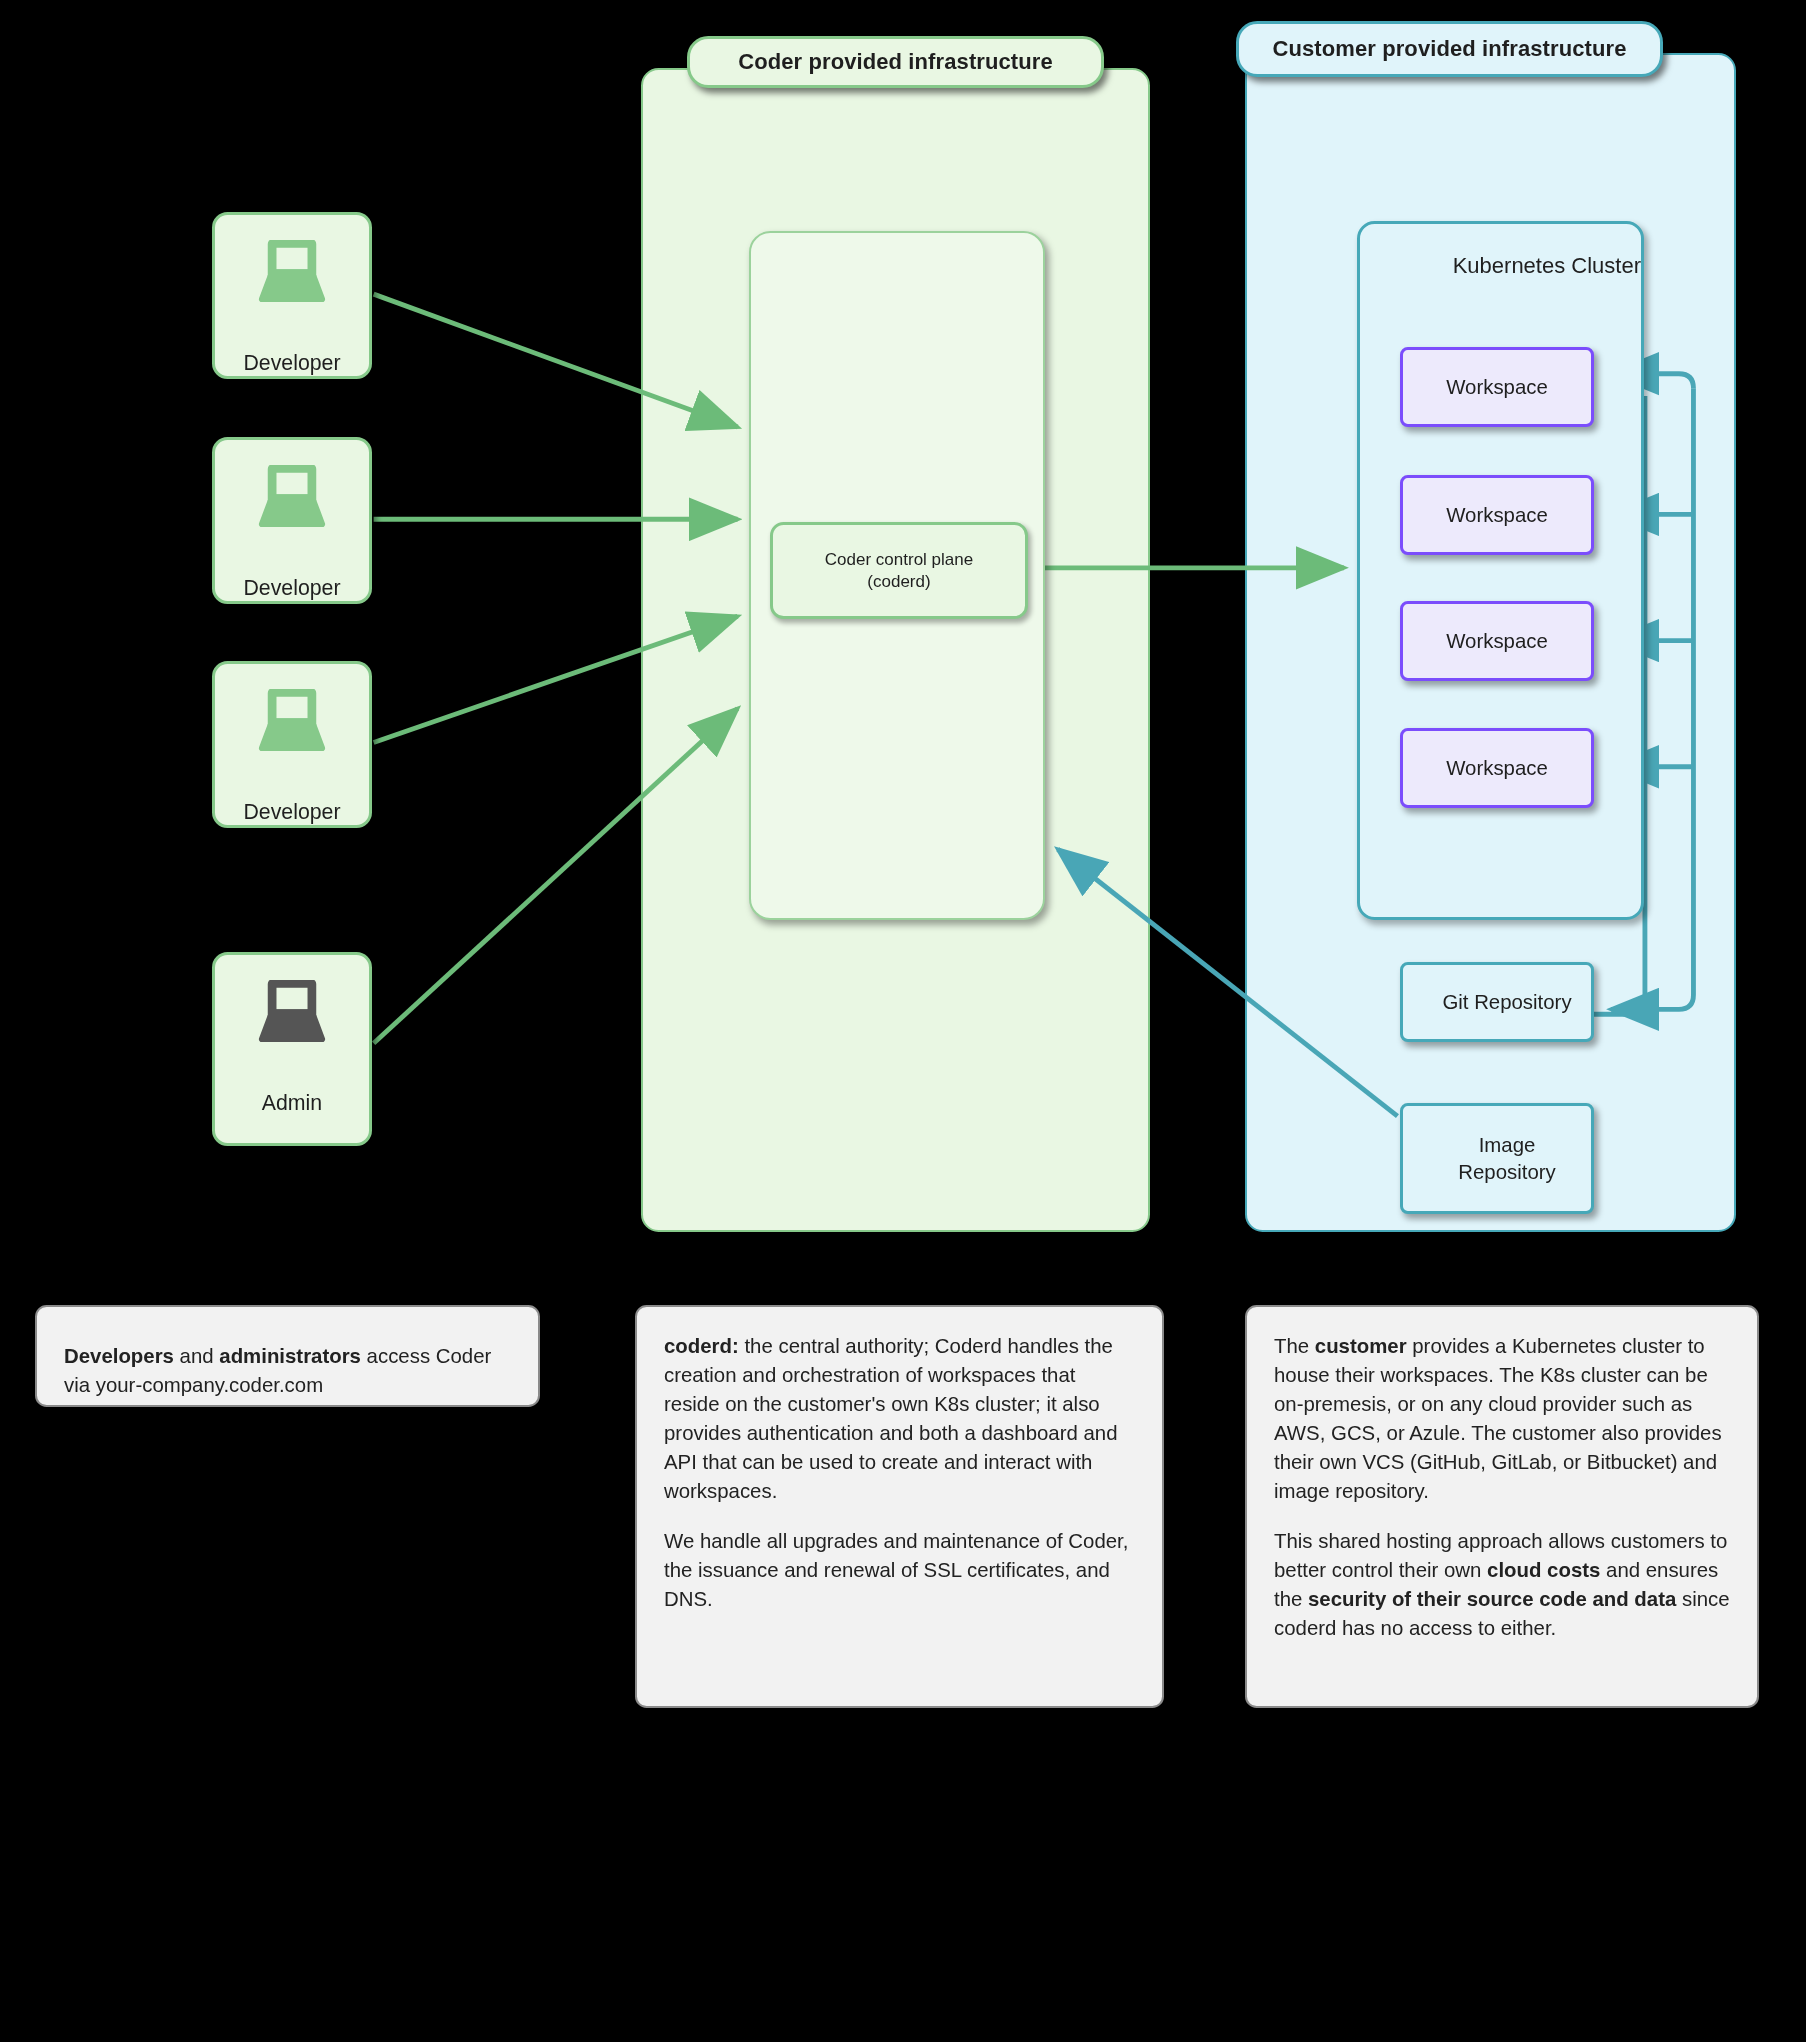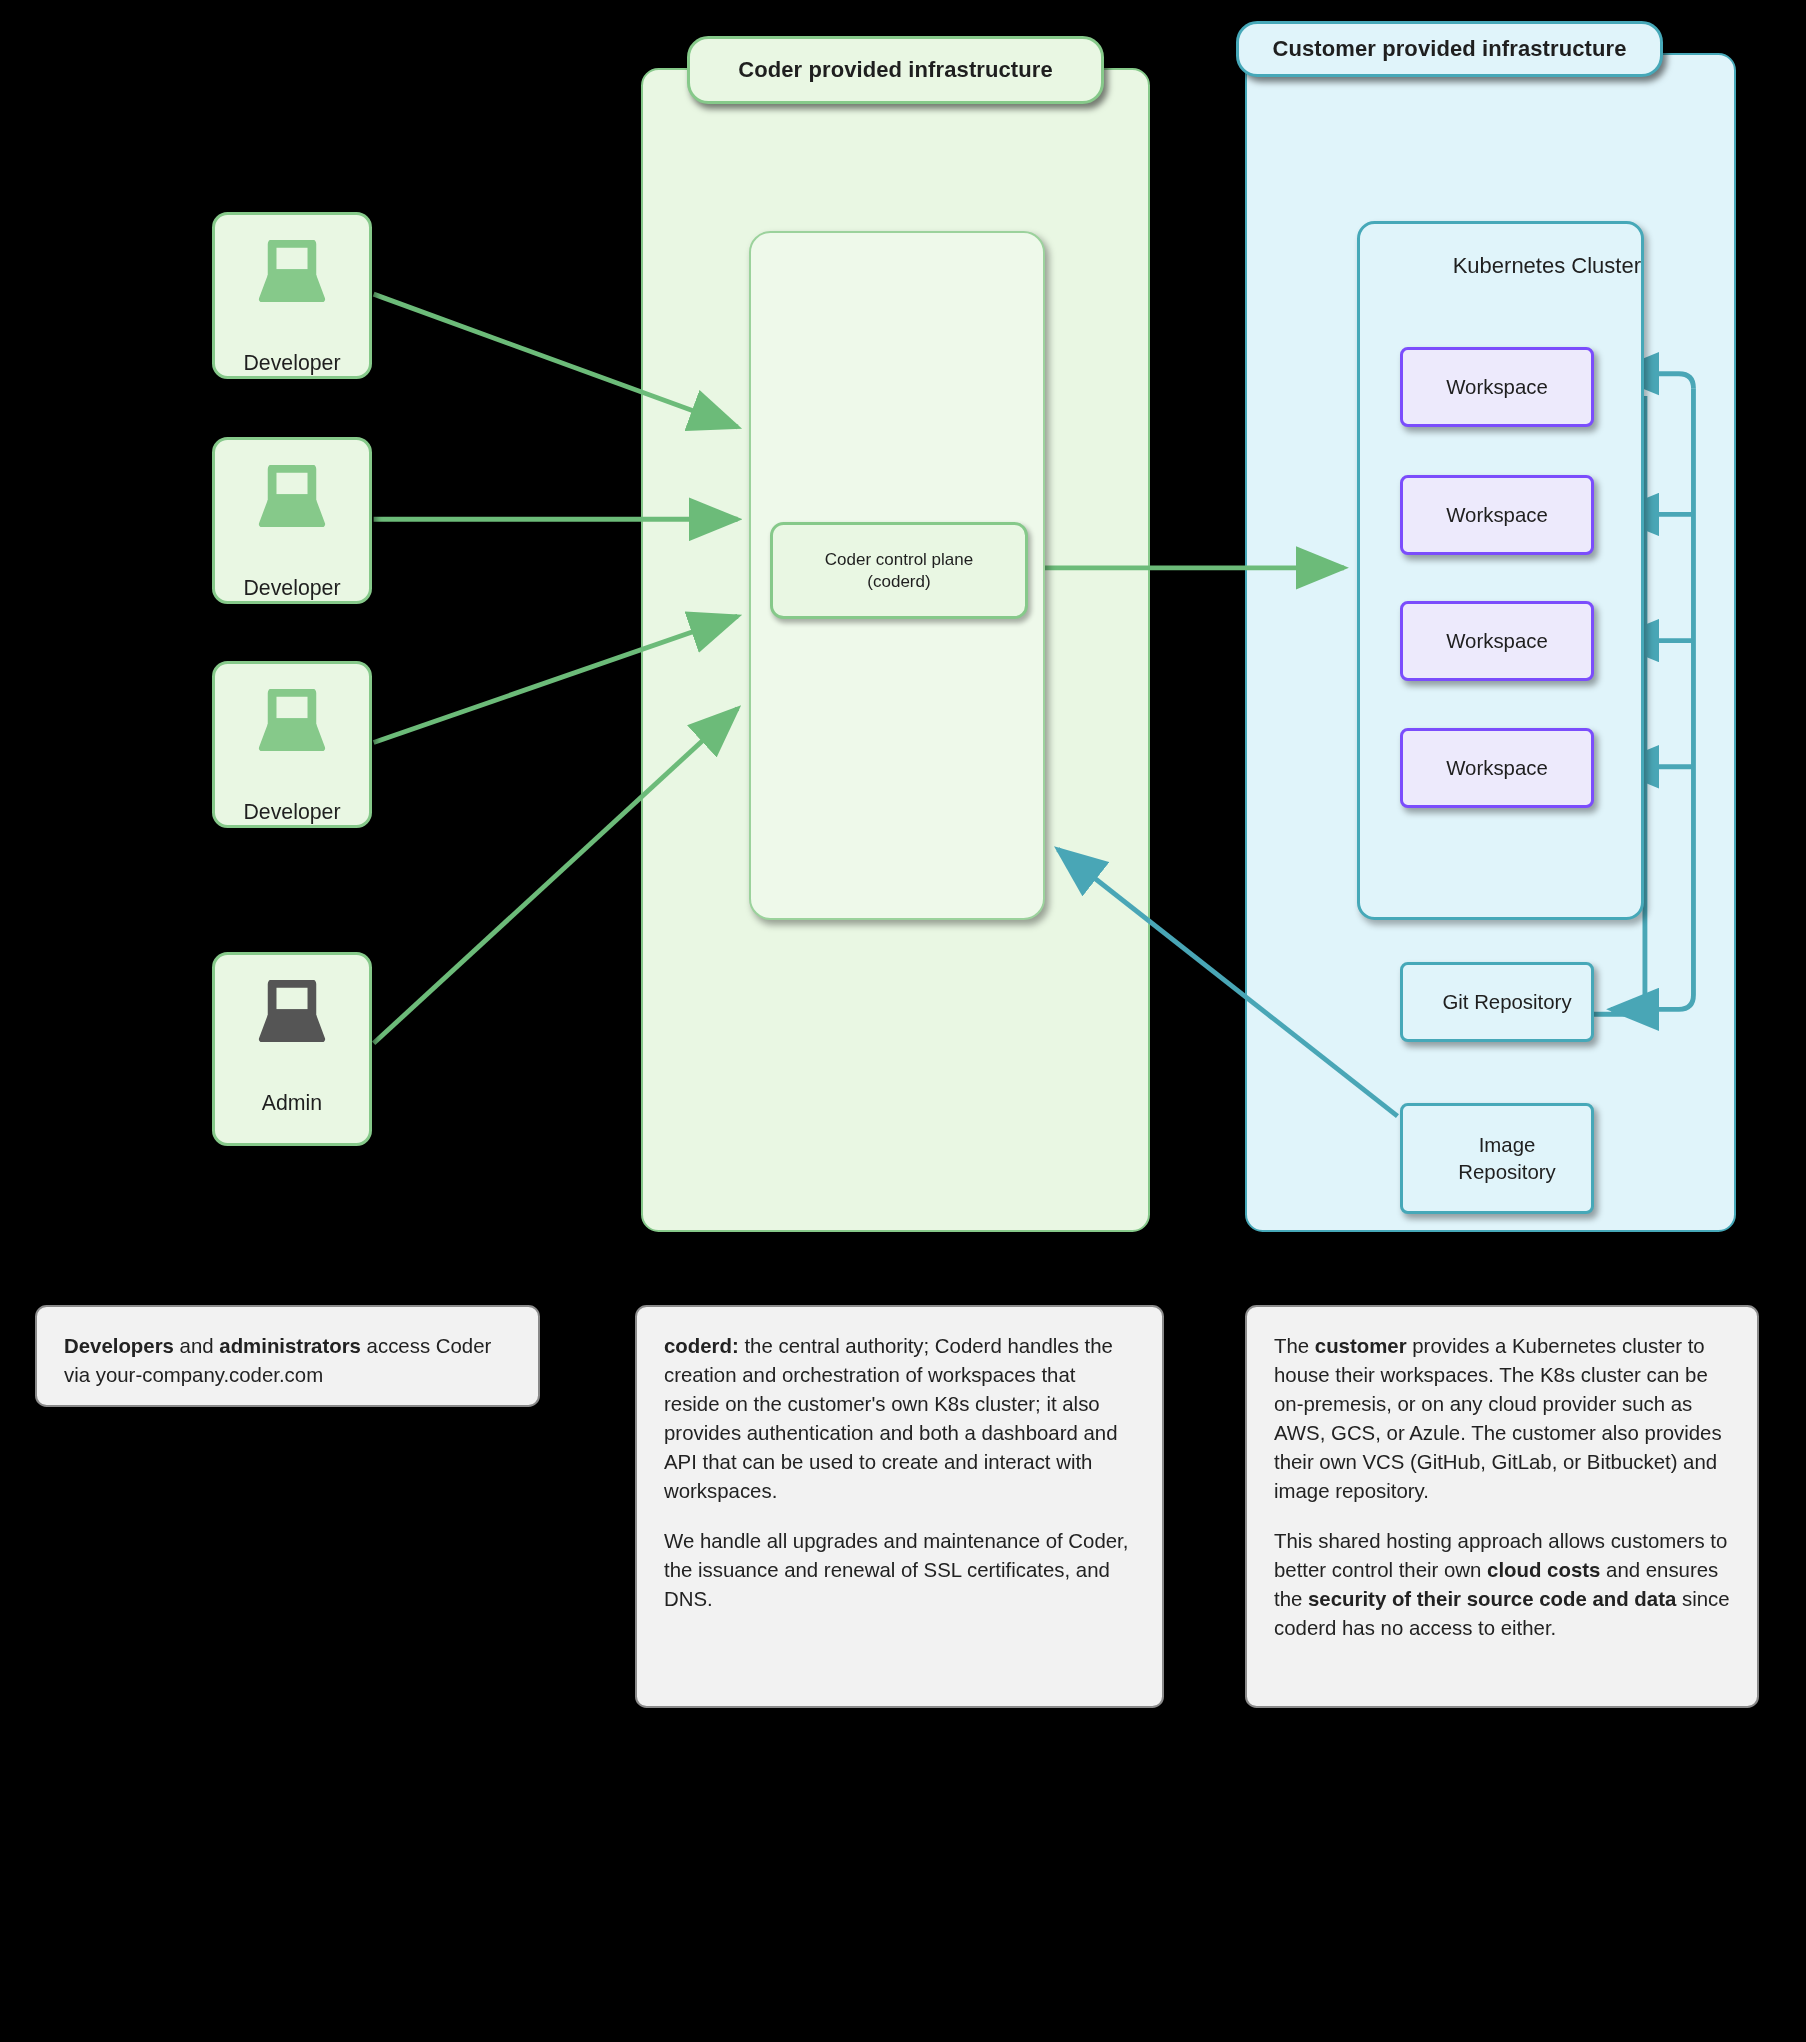--- a/index.html
+++ b/index.html
@@ -47,21 +47,21 @@
 
   .repo{background:#e0f4fa;border:3.9px solid #46a8b8;border-radius:7.8px;
       display:flex;align-items:center;justify-content:center;text-align:center;
       font-size:20.4px;line-height:1.28;box-shadow:3.9px 4.9px 6.8px rgba(0,0,0,.35);padding-left:20px;}
 
   
   .caption{background:#f2f2f2;border:2.9px solid #8a8a8a;border-radius:11.6px;
       box-shadow:4.9px 5.8px 7.8px rgba(0,0,0,.55);padding:25px 27px 19.4px 27px;
       font-size:20.4px;line-height:1.42;color:#222;}
   .caption p{margin:0 0 21.3px 0;}
-  .caption p:last-child{margin-bottom:0;}
+  .caption p:last-child{margin-bottom:0;margin-top:10px;}
 
   svg.wires{position:absolute;left:0;top:0;width:1807px;height:2043px;
       pointer-events:none;overflow:visible;}
 </style>
 </head>
 <body>
 
 <div class="abs group coder" style="left:641px;top:68px;width:509px;height:1164px;"></div>
 
 <div class="abs group customer" style="left:1245px;top:53px;width:491px;height:1179px;"></div>
@@ -89,21 +89,21 @@
   <path d="M1695,1030 Q1695,1045 1680,1045 L1500,1045" stroke="#49a6b6" stroke-width="5" fill="none"></path>
 
   <path d="M1745,400 Q1745,385 1730,385 L1660,385" stroke="#49a6b6" stroke-width="5" fill="none" marker-end="url(#at)"></path>
   <path d="M1745,400 L1745,1025 Q1745,1040 1730,1040 L1660,1040" stroke="#49a6b6" stroke-width="5" fill="none" marker-end="url(#at)"></path>
 
   <path d="M1745,530 L1660,530" stroke="#49a6b6" stroke-width="5" fill="none" marker-end="url(#at)"></path>
   <path d="M1745,660 L1660,660" stroke="#49a6b6" stroke-width="5" fill="none" marker-end="url(#at)"></path>
   <path d="M1745,790 L1660,790" stroke="#49a6b6" stroke-width="5" fill="none" marker-end="url(#at)"></path>
 </svg>
 
-<div class="abs pill coder" style="left:687px;top:36px;width:417px;height:68px;">
+<div class="abs pill coder" style="left:687px;top:36px;width:417px;height:52px;">
   <span>Coder provided infrastructure</span>
 </div>
 
 <div class="abs pill customer" style="left:1236px;top:21.3px;width:427px;height:56px;">
   <span>Customer provided infrastructure</span>
 </div>
 
 <div class="abs person" style="left:212px;top:212px;width:160px;height:167px;">
   <svg class="laptop" viewBox="0 0 74 66">
     <path d="M12 4 a5 5 0 0 1 5-5 h40 a5 5 0 0 1 5 5 v34 h-50 z" fill="#86c98a"></path>

